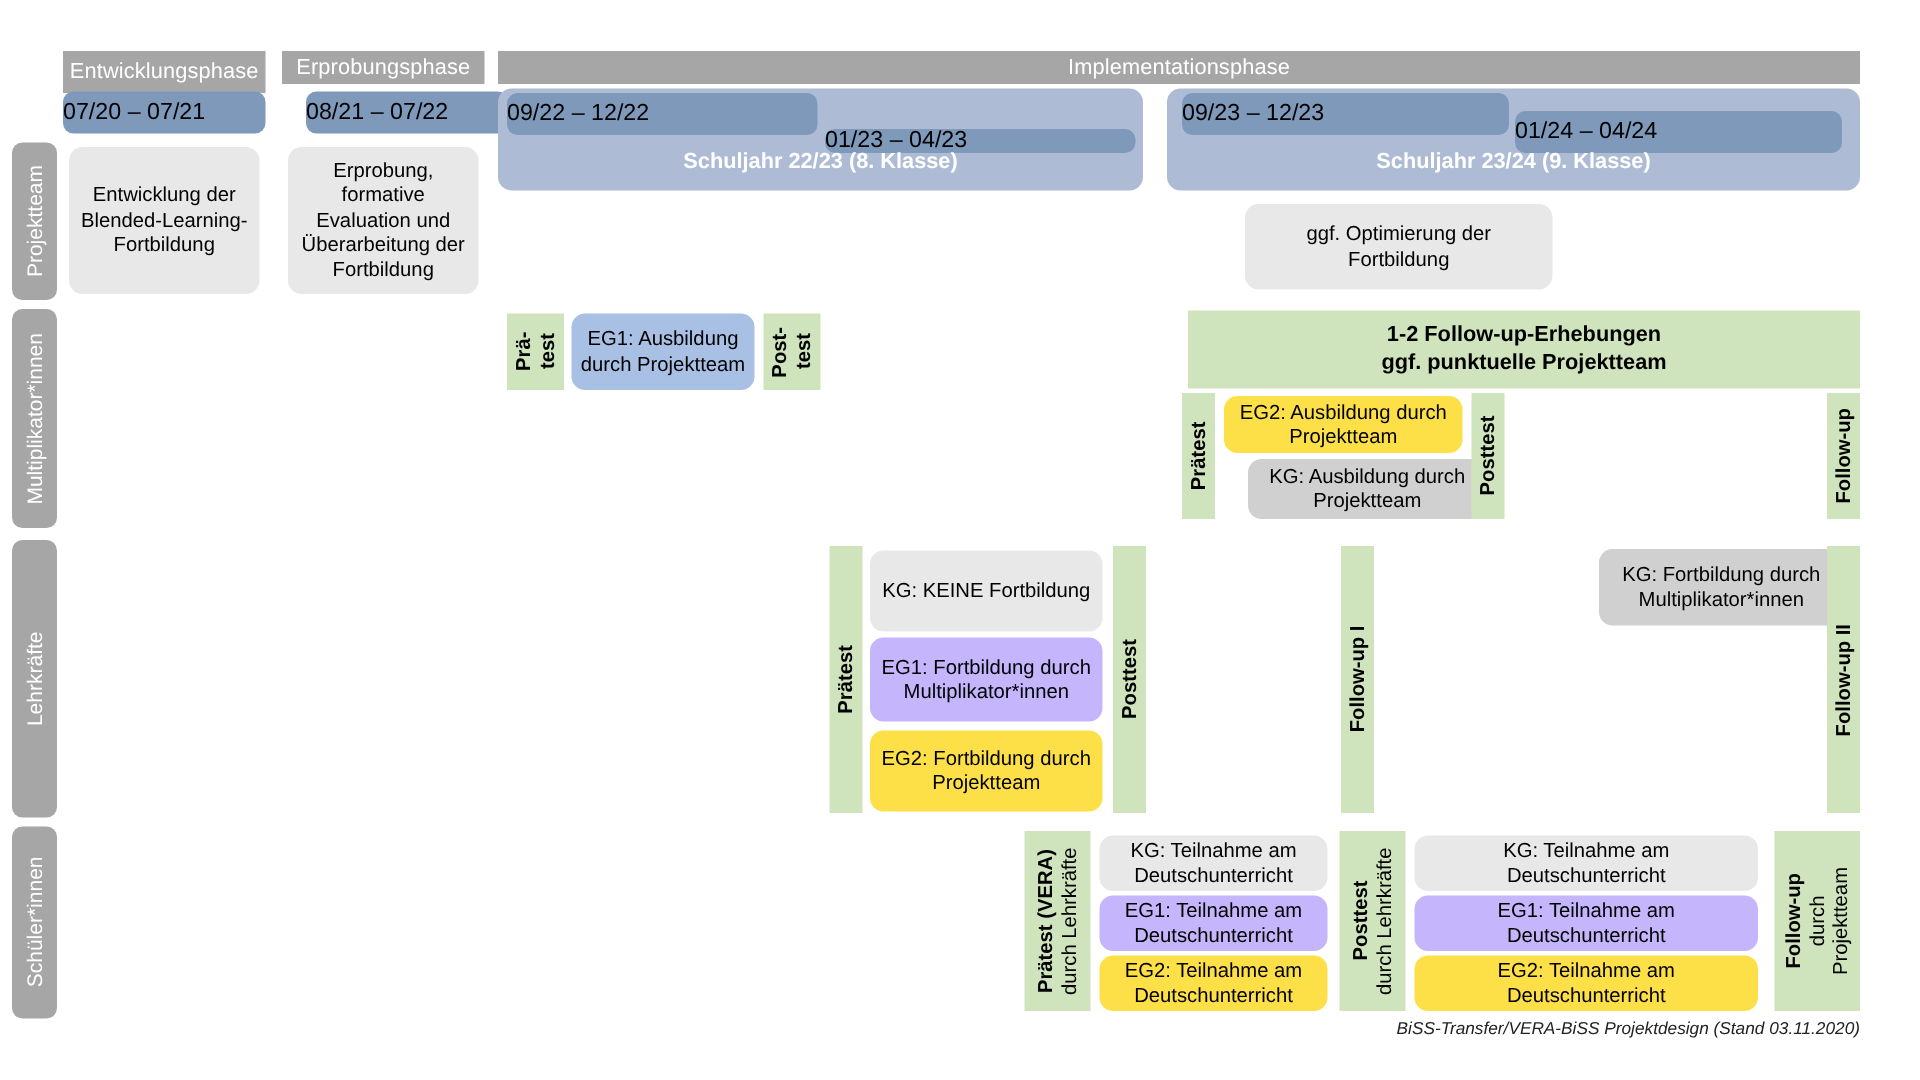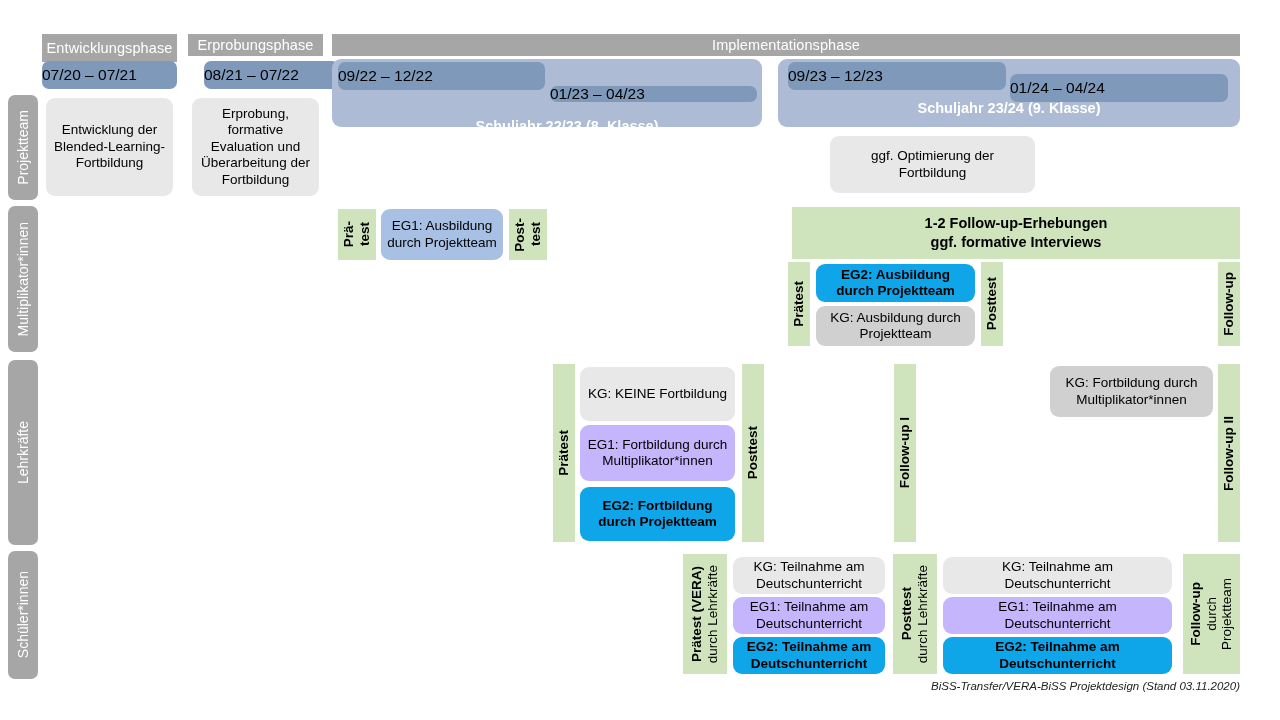--- a/index.html
+++ b/index.html
@@ -62,24 +62,24 @@
   
   .box{
     border-radius:9px;
     display:flex;align-items:center;justify-content:center;
     text-align:center;
     font-size:13.5px;
     line-height:1.22;
     padding:2px 6px;
   }
   .box-grey{background:#e8e8e8;}
-  .box-grey2{background:#d0d0d0;}
+  .box-grey2{background:#d0d0d0;margin-left:16px;}
   .box-blue-dark{background:#c4b5fd;}
   .box-blue-mid{background:#a8c0e4;}
-  .box-blue-light{background:#0ea5e9;font-weight:bold;}
+  .box-blue-light{background:#fde047;}
 
   
   .green{
     background:#cfe4bc;
     display:flex;align-items:center;justify-content:center;
   }
   .green .vt{
     writing-mode:vertical-rl;
     transform:rotate(180deg);
     white-space:nowrap;
@@ -129,21 +129,21 @@
     <span>08/21 – 07/22</span>
   </div>
 
   <div class="abs schuljahr" style="left:332px;top:59px;width:430px;height:68px;">
     <div class="abs datepill" style="left:6px;top:3px;width:207px;height:28px;">
       <span>09/22 – 12/22</span>
     </div>
     <div class="abs datepill" style="left:218px;top:3px;width:207px;height:16px;margin-top:24px;">
       <span>01/23 – 04/23</span>
     </div>
-    <div class="abs schuljahr-label" style="left:0;top:52px;height:30px;margin-left:20px;">
+    <div class="abs schuljahr-label" style="left:0;top:34px;height:30px;">
       <span>Schuljahr 22/23 (8. Klasse)</span>
     </div>
   </div>
 
   <div class="abs schuljahr" style="left:778px;top:59px;width:462px;height:68px;">
     <div class="abs datepill" style="left:10px;top:3px;width:218px;height:28px;">
       <span>09/23 – 12/23</span>
     </div>
     <div class="abs datepill" style="left:232px;top:15px;width:218px;height:28px;">
       <span>01/24 – 04/24</span>
@@ -184,21 +184,21 @@
     <span>EG1: Ausbildung durch Projektteam</span>
   </div>
   <div class="abs green" style="left:509px;top:209px;width:38px;height:51px;">
     <span class="vt">Post-</span>
     <span class="vt">test</span>
   </div>
 
   <div class="abs green-banner" style="left:792px;top:207px;width:448px;height:52px;">
     <div>
       <div>1-2 Follow-up-Erhebungen</div>
-      <div>ggf. formative Interviews</div>
+      <div>ggf. punktuelle Projektteam</div>
     </div>
   </div>
 
   <div class="abs green" style="left:788px;top:262px;width:22px;height:84px;">
     <span class="vt">Prätest</span>
   </div>
   <div class="abs box box-blue-light" style="left:816px;top:264px;width:159px;height:38px;">
     <span>EG2: Ausbildung durch Projektteam</span>
   </div>
   <div class="abs box box-grey2" style="left:816px;top:306px;width:159px;height:40px;">

